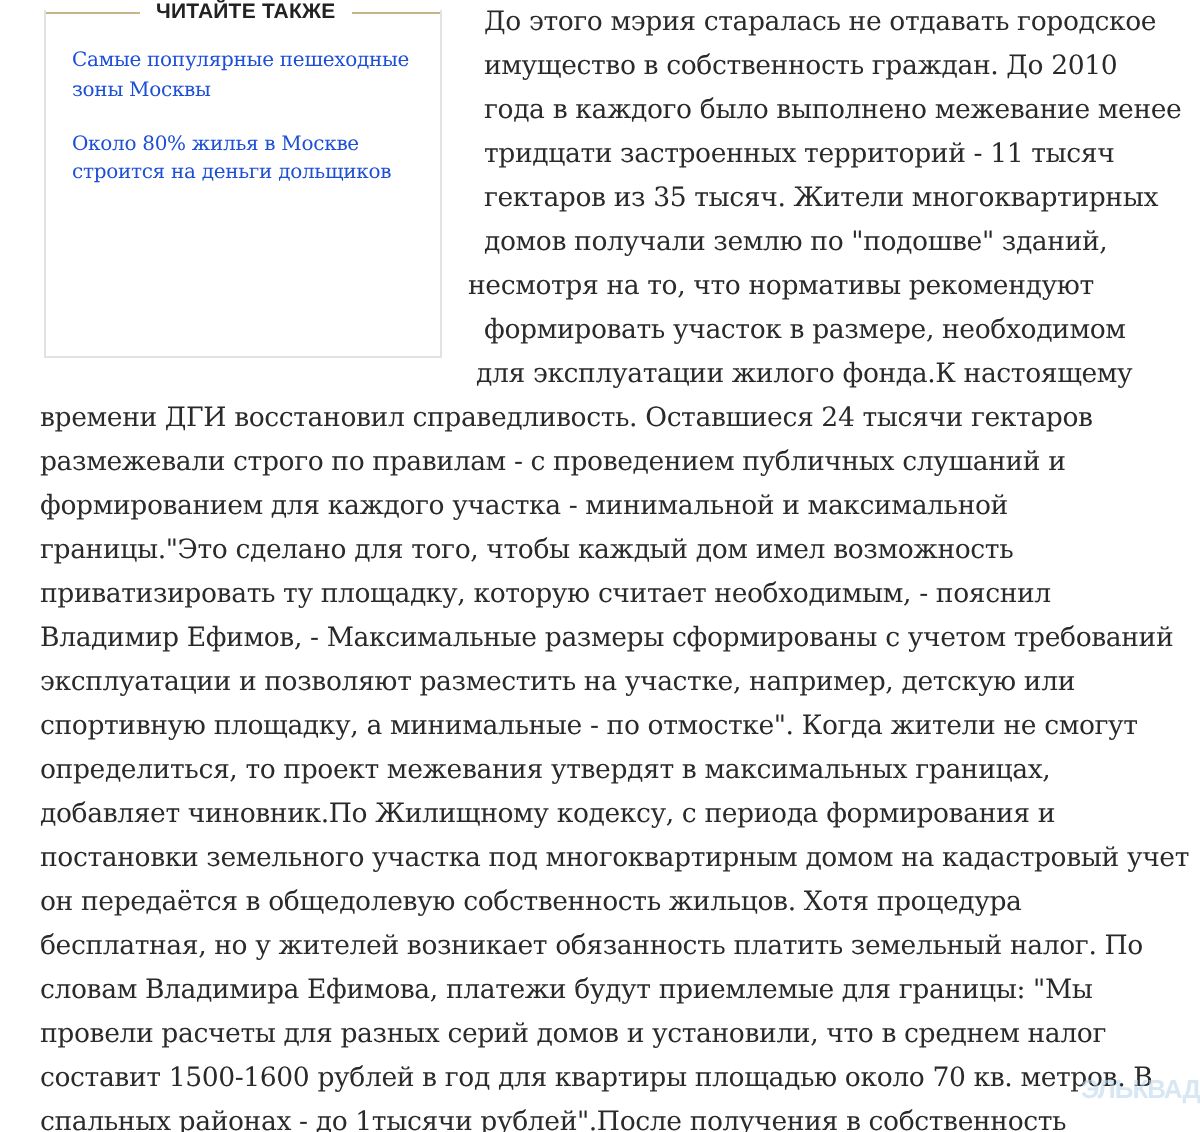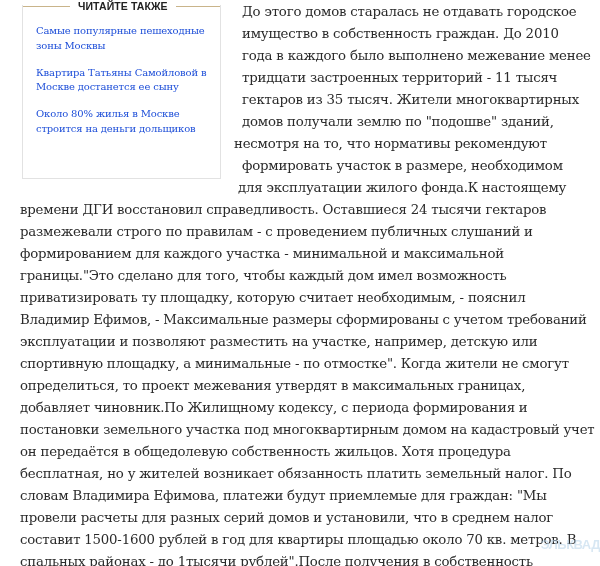--- a/index.html
+++ b/index.html
@@ -41,26 +41,25 @@
 <body>
 
 <div class="sidebar-header">
   <div class="line left"></div>
   <span class="title">ЧИТАЙТЕ ТАКЖЕ</span>
   <div class="line"></div>
 </div>
 <div class="sidebar"></div>
 <div class="sidebar-links">
   <a class="sidebar-link" href="#">Самые популярные пешеходные зоны Москвы</a>
-  <a class="sidebar-link" href="#">Квартира Татьяны Самойловой в Москве достанется ее сыну</a>
   <a class="sidebar-link" href="#">Около 80% жилья в Москве строится на деньги дольщиков</a>
 </div>
 
 <div class="article">
-  <div class="line" style="left:242px;top:1px">До этого домов старалась не отдавать городское</div>
+  <div class="line" style="left:242px;top:1px">До этого мэрия старалась не отдавать городское</div>
   <div class="line" style="left:242px;top:23px">имущество в собственность граждан. До 2010</div>
   <div class="line" style="left:242px;top:45px">года в каждого было выполнено межевание менее</div>
   <div class="line" style="left:242px;top:67px">тридцати застроенных территорий - 11 тысяч</div>
   <div class="line" style="left:242px;top:89px">гектаров из 35 тысяч. Жители многоквартирных</div>
   <div class="line" style="left:242px;top:111px">домов получали землю по "подошве" зданий,</div>
   <div class="line" style="left:234px;top:133px">несмотря на то, что нормативы рекомендуют</div>
   <div class="line" style="left:242px;top:155px">формировать участок в размере, необходимом</div>
   <div class="line" style="left:238px;top:177px">для эксплуатации жилого фонда.К настоящему</div>
   <div class="line" style="left:20px;top:199px">времени ДГИ восстановил справедливость. Оставшиеся 24 тысячи гектаров</div>
   <div class="line" style="left:20px;top:221px">размежевали строго по правилам - с проведением публичных слушаний и</div>
@@ -68,19 +67,19 @@
   <div class="line" style="left:20px;top:265px">границы."Это сделано для того, чтобы каждый дом имел возможность</div>
   <div class="line" style="left:20px;top:287px">приватизировать ту площадку, которую считает необходимым, - пояснил</div>
   <div class="line" style="left:20px;top:309px">Владимир Ефимов, - Максимальные размеры сформированы с учетом требований</div>
   <div class="line" style="left:20px;top:331px">эксплуатации и позволяют разместить на участке, например, детскую или</div>
   <div class="line" style="left:20px;top:353px">спортивную площадку, а минимальные - по отмостке". Когда жители не смогут</div>
   <div class="line" style="left:20px;top:375px">определиться, то проект межевания утвердят в максимальных границах,</div>
   <div class="line" style="left:20px;top:397px">добавляет чиновник.По Жилищному кодексу, с периода формирования и</div>
   <div class="line" style="left:20px;top:419px">постановки земельного участка под многоквартирным домом на кадастровый учет</div>
   <div class="line" style="left:20px;top:441px">он передаётся в общедолевую собственность жильцов. Хотя процедура</div>
   <div class="line" style="left:20px;top:463px">бесплатная, но у жителей возникает обязанность платить земельный налог. По</div>
-  <div class="line" style="left:20px;top:485px">словам Владимира Ефимова, платежи будут приемлемые для граждан: "Мы</div>
+  <div class="line" style="left:20px;top:485px">словам Владимира Ефимова, платежи будут приемлемые для границы: "Мы</div>
   <div class="line" style="left:20px;top:507px">провели расчеты для разных серий домов и установили, что в среднем налог</div>
   <div class="line" style="left:20px;top:529px">составит 1500-1600 рублей в год для квартиры площадью около 70 кв. метров. В</div>
   <div class="line" style="left:20px;top:551px">спальных районах - до 1тысячи рублей".После получения в собственность</div>
 </div>
 
 <div class="watermark">ЭЛЬКВАД</div>
 
 </body></html>

